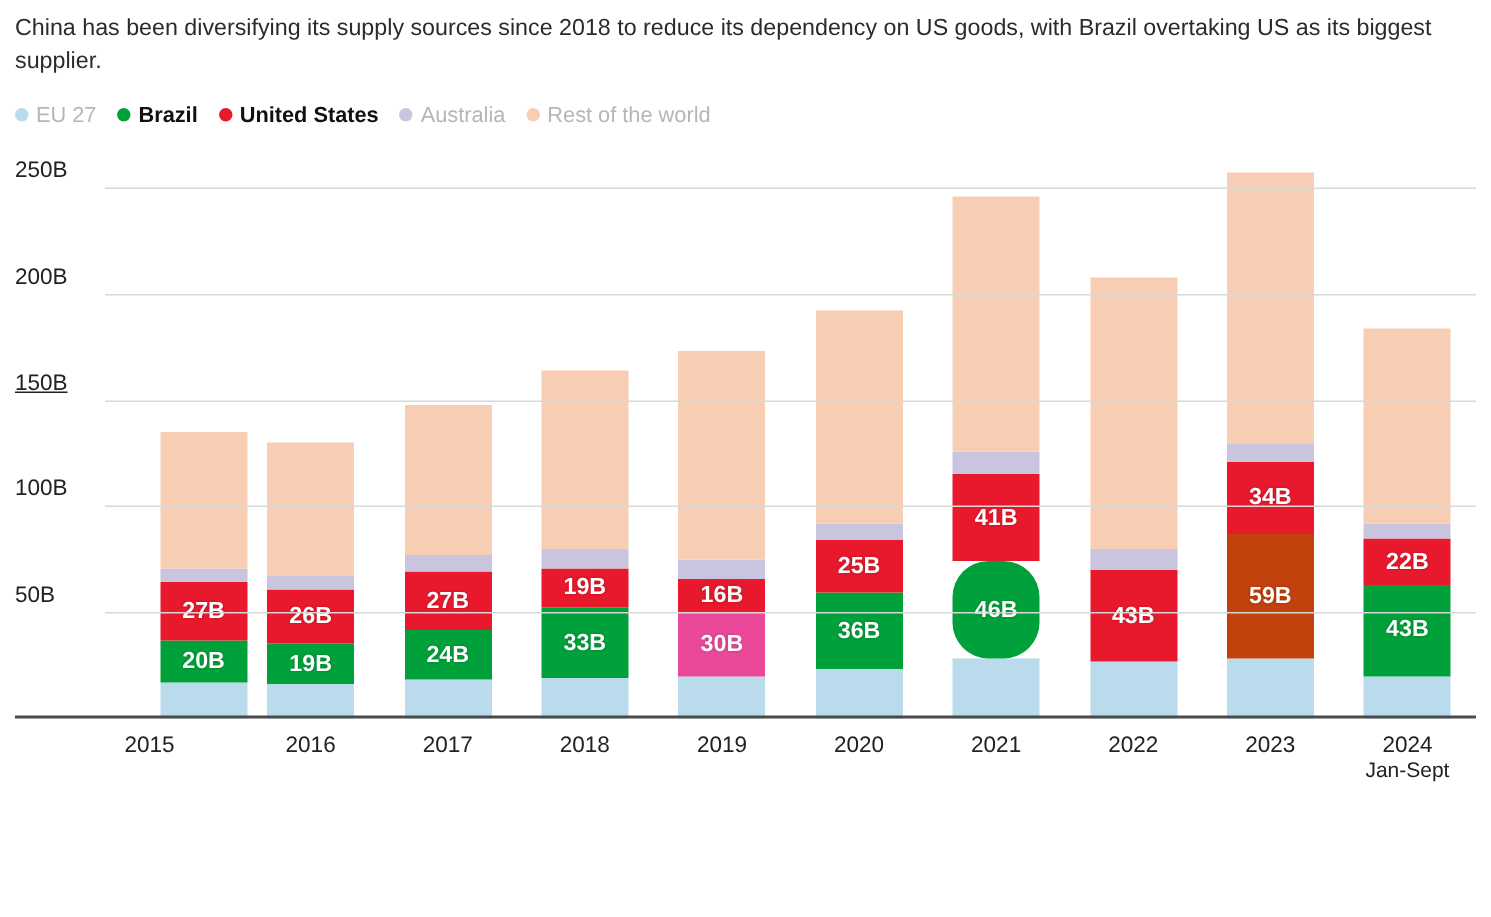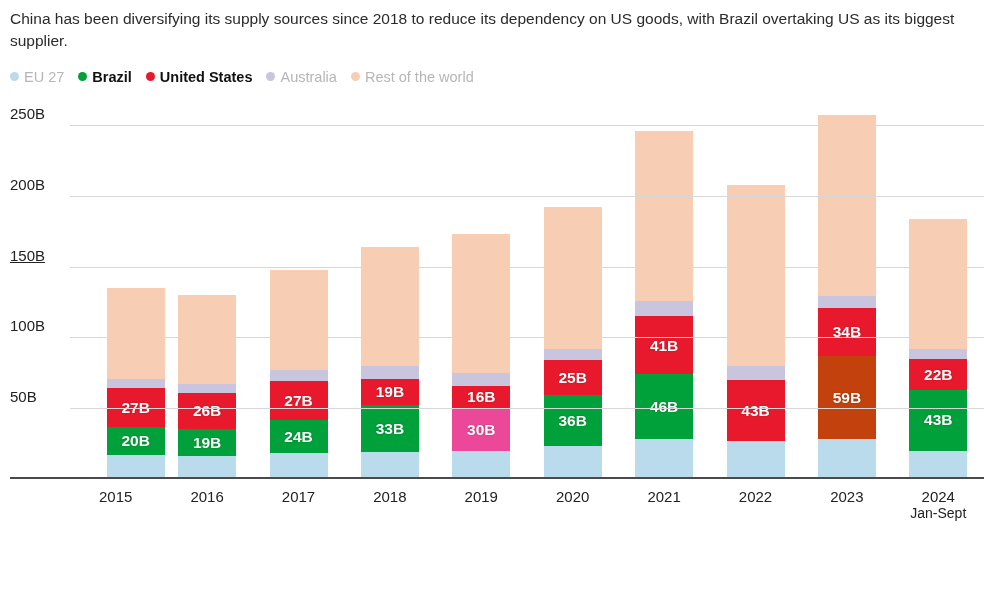--- a/index.html
+++ b/index.html
@@ -250,21 +250,21 @@
               <span class="seg-label">36B</span>
             </div>
             <div class="seg" style="height: 35.3704px; background: rgb(232, 25, 44);">
               <span class="seg-label">25B</span>
             </div>
             <div class="seg" style="height: 11.3185px; background: rgb(201, 197, 222);"></div>
             <div class="seg" style="height: 141.481px; background: rgb(247, 205, 179);"></div>
           </div>
           <div class="bar" style="left: 625.1px; width: 58px;">
             <div class="seg" style="height: 39.6148px; background: rgb(185, 219, 235);"></div>
-            <div class="seg" style="height: 65.0815px; background: rgb(0, 161, 58);">
+            <div class="seg" style="height: 65.0815px; background: rgb(0, 161, 58); border-radius: 24px;">
               <span class="seg-label">46B</span>
             </div>
             <div class="seg" style="height: 58.0074px; background: rgb(232, 25, 44);">
               <span class="seg-label">41B</span>
             </div>
             <div class="seg" style="height: 15.563px; background: rgb(201, 197, 222);"></div>
             <div class="seg" style="height: 169.778px; background: rgb(247, 205, 179);"></div>
           </div>
           <div class="bar" style="left: 716.5px; width: 58px;">
             <div class="seg" style="height: 38.2px; background: rgb(185, 219, 235);"></div>
@@ -303,21 +303,21 @@
         <div class="gridline" style="top: 240.519px;"></div>
         <div class="ytick" style="top: 240.519px;">100B</div>
         <div class="gridline" style="top: 169.778px;"></div>
         <div class="ytick" style="top: 169.778px; text-decoration: underline;">150B</div>
         <div class="gridline" style="top: 99.037px;"></div>
         <div class="ytick" style="top: 99.037px;">200B</div>
         <div class="gridline" style="top: 28.2963px;"></div>
         <div class="ytick" style="top: 28.2963px;">250B</div>
       </div>
     <div class="xlabels" id="xlabels">
-        <div class="xlabel" style="left: 60px; width: 91.4px;"><span>2015</span></div>
+        <div class="xlabel" style="left: 44px; width: 91.4px;"><span>2015</span></div>
         <div class="xlabel" style="left: 151.4px; width: 91.4px;"><span>2016</span></div>
         <div class="xlabel" style="left: 242.8px; width: 91.4px;"><span>2017</span></div>
         <div class="xlabel" style="left: 334.2px; width: 91.4px;"><span>2018</span></div>
         <div class="xlabel" style="left: 425.6px; width: 91.4px;"><span>2019</span></div>
         <div class="xlabel" style="left: 517px; width: 91.4px;"><span>2020</span></div>
         <div class="xlabel" style="left: 608.4px; width: 91.4px;"><span>2021</span></div>
         <div class="xlabel" style="left: 699.8px; width: 91.4px;"><span>2022</span></div>
         <div class="xlabel" style="left: 791.2px; width: 91.4px;"><span>2023</span></div>
         <div class="xlabel" style="left: 882.6px; width: 91.4px;"><span>2024</span><span class="sub">Jan-Sept</span></div>
       </div>

